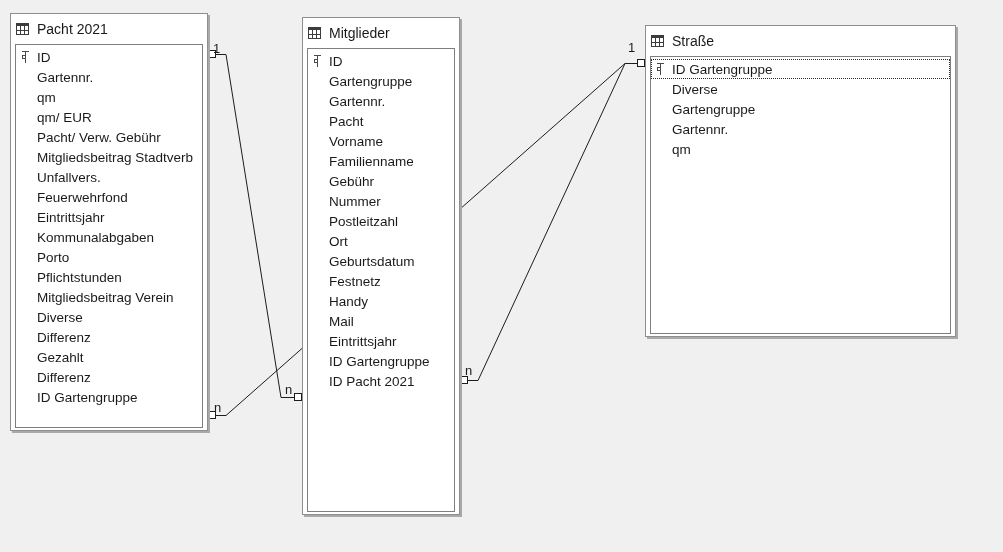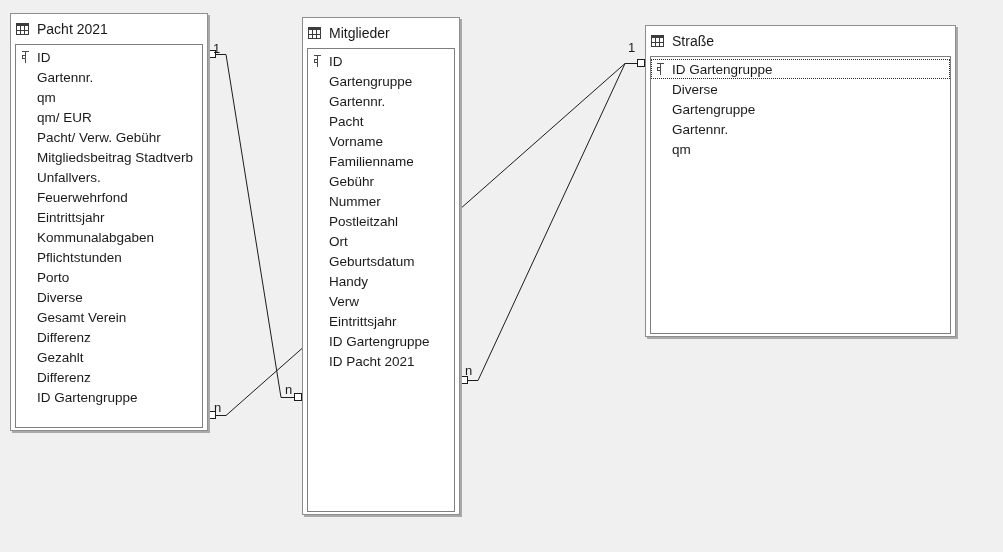--- a/index.html
+++ b/index.html
@@ -214,62 +214,62 @@
         <div class="field-row">
           <span class="key-cell" style="visibility: hidden;">
             <svg width="9" height="14" viewBox="0 0 9 14">
               <g stroke="#4a4a4a" fill="none">
                 <line x1="1" y1="1.5" x2="8" y2="1.5"></line>
                 <line x1="4.5" y1="1" x2="4.5" y2="13"></line>
                 <rect x="1.5" y="5.5" width="3" height="3"></rect>
               </g>
             </svg>
           </span>
+          <span class="field-name">Porto</span>
+        </div>
+
+        <div class="field-row">
+          <span class="key-cell" style="visibility: hidden;">
+            <svg width="9" height="14" viewBox="0 0 9 14">
+              <g stroke="#4a4a4a" fill="none">
+                <line x1="1" y1="1.5" x2="8" y2="1.5"></line>
+                <line x1="4.5" y1="1" x2="4.5" y2="13"></line>
+                <rect x="1.5" y="5.5" width="3" height="3"></rect>
+              </g>
+            </svg>
+          </span>
           <span class="field-name">Pflichtstunden</span>
         </div>
 
         <div class="field-row">
           <span class="key-cell" style="visibility: hidden;">
             <svg width="9" height="14" viewBox="0 0 9 14">
               <g stroke="#4a4a4a" fill="none">
                 <line x1="1" y1="1.5" x2="8" y2="1.5"></line>
                 <line x1="4.5" y1="1" x2="4.5" y2="13"></line>
                 <rect x="1.5" y="5.5" width="3" height="3"></rect>
               </g>
             </svg>
           </span>
-          <span class="field-name">Porto</span>
-        </div>
-
+          <span class="field-name">Mitgliedsbeitrag Verein</span>
+        </div>
 
         <div class="field-row">
           <span class="key-cell" style="visibility: hidden;">
             <svg width="9" height="14" viewBox="0 0 9 14">
               <g stroke="#4a4a4a" fill="none">
                 <line x1="1" y1="1.5" x2="8" y2="1.5"></line>
                 <line x1="4.5" y1="1" x2="4.5" y2="13"></line>
                 <rect x="1.5" y="5.5" width="3" height="3"></rect>
               </g>
             </svg>
           </span>
           <span class="field-name">Diverse</span>
         </div>
 
-        <div class="field-row">
-          <span class="key-cell" style="visibility: hidden;">
-            <svg width="9" height="14" viewBox="0 0 9 14">
-              <g stroke="#4a4a4a" fill="none">
-                <line x1="1" y1="1.5" x2="8" y2="1.5"></line>
-                <line x1="4.5" y1="1" x2="4.5" y2="13"></line>
-                <rect x="1.5" y="5.5" width="3" height="3"></rect>
-              </g>
-            </svg>
-          </span>
-          <span class="field-name">Gesamt Verein</span>
-        </div>
 
         <div class="field-row">
           <span class="key-cell" style="visibility: hidden;">
             <svg width="9" height="14" viewBox="0 0 9 14">
               <g stroke="#4a4a4a" fill="none">
                 <line x1="1" y1="1.5" x2="8" y2="1.5"></line>
                 <line x1="4.5" y1="1" x2="4.5" y2="13"></line>
                 <rect x="1.5" y="5.5" width="3" height="3"></rect>
               </g>
             </svg>
@@ -469,20 +469,32 @@
               <g stroke="#4a4a4a" fill="none">
                 <line x1="1" y1="1.5" x2="8" y2="1.5"></line>
                 <line x1="4.5" y1="1" x2="4.5" y2="13"></line>
                 <rect x="1.5" y="5.5" width="3" height="3"></rect>
               </g>
             </svg>
           </span>
           <span class="field-name">Geburtsdatum</span>
         </div>
 
+        <div class="field-row">
+          <span class="key-cell" style="visibility: hidden;">
+            <svg width="9" height="14" viewBox="0 0 9 14">
+              <g stroke="#4a4a4a" fill="none">
+                <line x1="1" y1="1.5" x2="8" y2="1.5"></line>
+                <line x1="4.5" y1="1" x2="4.5" y2="13"></line>
+                <rect x="1.5" y="5.5" width="3" height="3"></rect>
+              </g>
+            </svg>
+          </span>
+          <span class="field-name">Festnetz</span>
+        </div>
 
         <div class="field-row">
           <span class="key-cell" style="visibility: hidden;">
             <svg width="9" height="14" viewBox="0 0 9 14">
               <g stroke="#4a4a4a" fill="none">
                 <line x1="1" y1="1.5" x2="8" y2="1.5"></line>
                 <line x1="4.5" y1="1" x2="4.5" y2="13"></line>
                 <rect x="1.5" y="5.5" width="3" height="3"></rect>
               </g>
             </svg>
@@ -493,21 +505,21 @@
         <div class="field-row">
           <span class="key-cell" style="visibility: hidden;">
             <svg width="9" height="14" viewBox="0 0 9 14">
               <g stroke="#4a4a4a" fill="none">
                 <line x1="1" y1="1.5" x2="8" y2="1.5"></line>
                 <line x1="4.5" y1="1" x2="4.5" y2="13"></line>
                 <rect x="1.5" y="5.5" width="3" height="3"></rect>
               </g>
             </svg>
           </span>
-          <span class="field-name">Verw</span>
+          <span class="field-name">Mail</span>
         </div>
 
         <div class="field-row">
           <span class="key-cell" style="visibility: hidden;">
             <svg width="9" height="14" viewBox="0 0 9 14">
               <g stroke="#4a4a4a" fill="none">
                 <line x1="1" y1="1.5" x2="8" y2="1.5"></line>
                 <line x1="4.5" y1="1" x2="4.5" y2="13"></line>
                 <rect x="1.5" y="5.5" width="3" height="3"></rect>
               </g>

